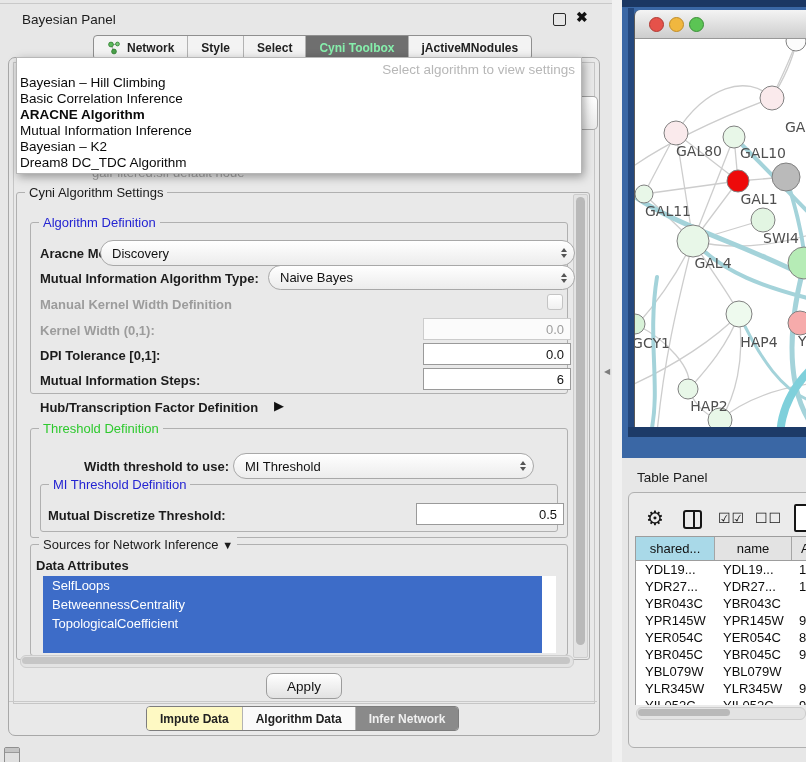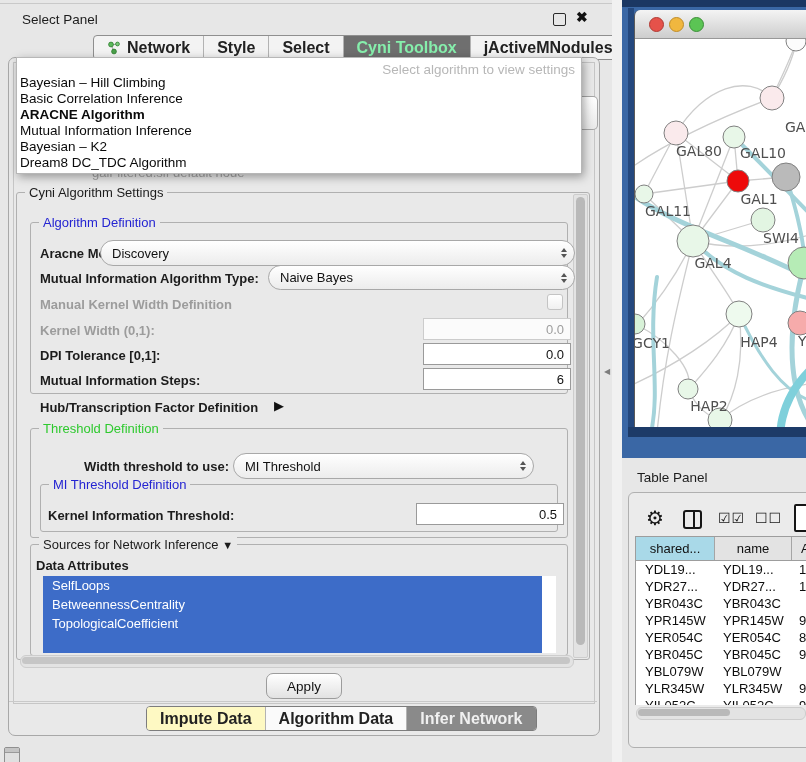--- a/index.html
+++ b/index.html
@@ -9,21 +9,21 @@
   .b{font-weight:bold;}
   .lbl{font-size:13px;color:#1c1c1c;white-space:nowrap;}
   .grayed{color:#9c9c9c;}
   
   .grp{position:absolute;border:1px solid #b0b0b0;border-radius:3px;}
   .grp>.gt{position:absolute;top:-8px;left:8px;background:#e9e9e9;padding:0 4px;font-size:13px;white-space:nowrap;}
   .t-blue{color:#2424d2;}
   .t-green{color:#2ec92e;}
   
   .seg{position:absolute;display:flex;border:1px solid #8f8f8f;border-radius:4px;overflow:hidden;
-       font-size:16px;font-weight:bold;background:#f3f3f3;}
+       font-size:12px;font-weight:bold;background:#f3f3f3;}
   .seg .s{display:flex;align-items:center;justify-content:center;color:#222;
           border-right:1px solid #b3b3b3;padding:0 13px;height:100%;white-space:nowrap;}
   .seg .s:last-child{border-right:none;}
   .seg .active{background:#6f6f6f;color:#86efac;}
   .seg .active2{background:#8a8a8a;color:#f0f0f0;}
   
   .combo{position:absolute;border:1px solid #a8a8a8;border-radius:13px;
          background:linear-gradient(#ffffff,#ececec);display:flex;align-items:center;
          padding-left:11px;font-size:13px;color:#111;}
   .spin{position:absolute;right:7px;top:50%;transform:translateY(-50%);display:flex;flex-direction:column;gap:2px;}
@@ -54,21 +54,21 @@
   
   .traffic{position:absolute;width:13px;height:13px;border-radius:50%;}
 </style>
 </head>
 <body>
 
 <div class="screen">
 
   <div class="abs" style="left:0;top:3px;width:612px;height:1px;background:#c9c9c9;"></div>
 
-  <div class="abs lbl" style="left:22px;top:12px;font-size:13.5px;">Select Panel</div>
+  <div class="abs lbl" style="left:22px;top:12px;font-size:13.5px;">Bayesian Panel</div>
   <div class="abs" style="left:553px;top:13px;width:11px;height:11px;border:1.6px solid #2a2a2a;border-radius:2px;"></div>
   <div class="abs" style="left:576px;top:9px;font-size:14px;font-weight:bold;color:#111;">✖</div>
 
   <div class="seg" style="left:93px;top:35px;height:23px;">
     <div class="s">
       <span style="margin-right:6px;display:inline-flex;">
         <svg width="14" height="14" viewBox="0 0 14 14">
           <line x1="4" y1="4" x2="10" y2="3" stroke="#9a9a9a" stroke-width="1"></line>
           <line x1="4" y1="4" x2="7" y2="10" stroke="#9a9a9a" stroke-width="1"></line>
           <circle cx="4" cy="3.5" r="2.4" fill="#5cb85c" stroke="#2f7d2f" stroke-width="0.8"></circle>
@@ -165,21 +165,21 @@
     <span>MI Threshold</span>
     <span class="spin">
         <i class="up"></i>
         <i class="dn"></i>
       </span>
   </div>
 
   <div class="grp" style="left:40px;top:484px;width:516px;height:46px;">
     <span class="gt t-blue">MI Threshold Definition</span>
   </div>
-  <div class="abs lbl b" style="left:48px;top:508px;">Kernel Information Threshold:</div>
+  <div class="abs lbl b" style="left:48px;top:508px;">Mutual Discretize Threshold:</div>
   <div class="tfield" style="left:416px;top:503px;width:140px;height:20px;">0.5</div>
 
   <div class="grp" style="left:30px;top:544px;width:536px;height:110px;">
     <span class="gt" style="color:#1c1c1c;">
       <span>Sources for Network Inference</span>
       <span style="font-size:11px;">▼</span>
     </span>
   </div>
   <div class="abs lbl b" style="left:36px;top:558px;">Data Attributes</div>
 

